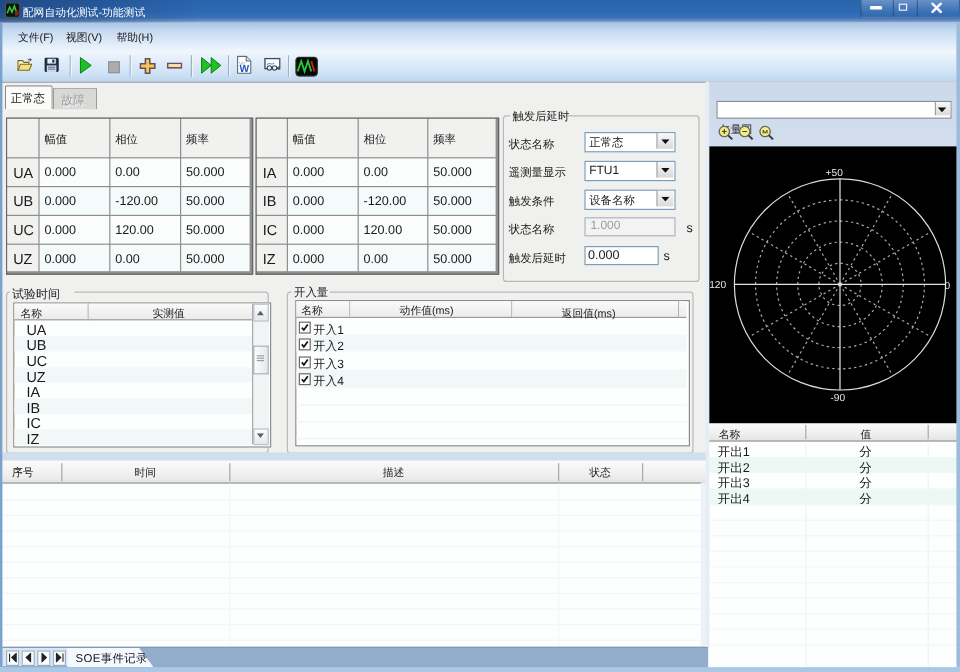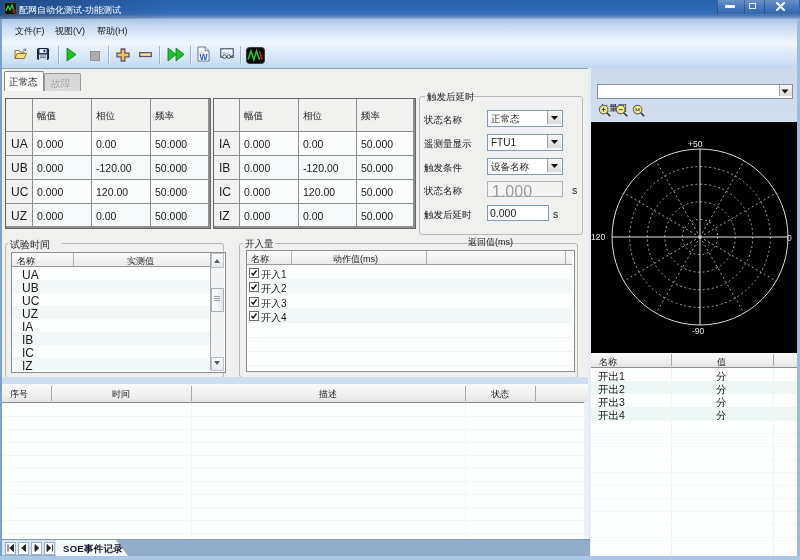--- a/index.html
+++ b/index.html
@@ -187,21 +187,21 @@
 <svg class="a" style="left:551px;top:140px" width="7" height="4" viewBox="0 0 7 4">
       <path d="M0 0 H7 L3.5 4 Z" fill="#111"></path>
     </svg>
 <div class="a" style="left:487px;top:158px;width:74px;height:15px;background:#fff;border:1px solid #7f9db9"></div>
 <div class="t" style="left:491px;top:161px;font-size:9.5px;color:#1a1a1a;">设备名称</div>
 <div class="a" style="left:547px;top:159px;width:13px;height:13px;background:linear-gradient(180deg,#f8f8f8,#d9d9d9);border-left:1px solid #a0a0a0"></div>
 <svg class="a" style="left:551px;top:164px" width="7" height="4" viewBox="0 0 7 4">
       <path d="M0 0 H7 L3.5 4 Z" fill="#111"></path>
     </svg>
 <div class="a" style="left:487px;top:181px;width:74px;height:14px;background:#f3f3f2;border:1px solid #aab5c0"></div>
-<div class="t" style="left:492px;top:183px;font-size:16px;color:#9b9b9b;">1.000</div>
+<div class="t" style="left:492px;top:183px;font-size:10px;color:#9b9b9b;">1.000</div>
 <div class="t" style="left:572px;top:184px;font-size:10.5px;color:#1a1a1a;">s</div>
 <div class="a" style="left:487px;top:205px;width:60px;height:14px;background:#fff;border:1px solid #7f9db9"></div>
 <div class="t" style="left:490px;top:207px;font-size:10.5px;color:#1a1a1a;">0.000</div>
 <div class="t" style="left:553px;top:208px;font-size:10.5px;color:#1a1a1a;">s</div>
 <div class="a" style="left:5px;top:243px;width:217px;height:133px;border:1px solid #b9b9b9;border-radius:3px"></div>
 <div class="a" style="left:8px;top:237px;width:54px;height:11px;background:#f0f0ef"></div>
 <div class="t" style="left:10px;top:238px;font-size:10px;color:#1a1a1a;">试验时间</div>
 <div class="a" style="left:11px;top:252px;width:213px;height:119px;background:#fdfefe;border:1px solid #8e8e8e"></div>
 <div class="a" style="left:12px;top:253px;width:61px;height:13px;background:linear-gradient(180deg,#fafafa,#ebebea);border-right:1px solid #b0b0b0;border-bottom:1px solid #9a9a9a"></div>
 <div class="a" style="left:74px;top:253px;width:136px;height:13px;background:linear-gradient(180deg,#fafafa,#ebebea);border-bottom:1px solid #9a9a9a"></div>
@@ -235,21 +235,21 @@
 <div class="a" style="left:239px;top:243px;width:337px;height:133px;border:1px solid #b9b9b9;border-radius:3px"></div>
 <div class="a" style="left:243px;top:237px;width:32px;height:11px;background:#f0f0ef"></div>
 <div class="t" style="left:245px;top:238px;font-size:9.5px;color:#1a1a1a;">开入量</div>
 <div class="a" style="left:246px;top:250px;width:327px;height:120px;background:#fdfefe;border:1px solid #8e8e8e"></div>
 <div class="a" style="left:247px;top:251px;width:44px;height:13px;background:linear-gradient(180deg,#fafafa,#ebebea);border-right:1px solid #b0b0b0;border-bottom:1px solid #9a9a9a"></div>
 <div class="a" style="left:292px;top:251px;width:134px;height:13px;background:linear-gradient(180deg,#fafafa,#ebebea);border-right:1px solid #b0b0b0;border-bottom:1px solid #9a9a9a"></div>
 <div class="a" style="left:427px;top:251px;width:138px;height:13px;background:linear-gradient(180deg,#fafafa,#ebebea);border-right:1px solid #b0b0b0;border-bottom:1px solid #9a9a9a"></div>
 <div class="a" style="left:566px;top:251px;width:6px;height:13px;background:linear-gradient(180deg,#fafafa,#ebebea);border-bottom:1px solid #9a9a9a"></div>
 <div class="t" style="left:251px;top:253px;font-size:9px;color:#1a1a1a;">名称</div>
 <div class="t" style="left:333px;top:253px;font-size:9px;color:#1a1a1a;">动作值(ms)</div>
-<div class="t" style="left:468px;top:236px;font-size:9px;color:#1a1a1a;">返回值(ms)</div>
+<div class="t" style="left:468px;top:255px;font-size:9px;color:#1a1a1a;">返回值(ms)</div>
 <div class="a" style="left:249px;top:268px;width:8px;height:8px;background:#fff;border:1px solid #6a6a6a"></div>
 <svg class="a" style="left:250px;top:269px" width="8" height="8" viewBox="0 0 8 8">
       <path d="M1.5 4 L3.2 6 L6.5 1.5" stroke="#111" stroke-width="1.4" fill="none"></path>
     </svg>
 <div class="t" style="left:261px;top:268px;font-size:10px;color:#1a1a1a;">开入1</div>
 <div class="a" style="left:247px;top:279px;width:325px;height:14px;background:#f2f8f8"></div>
 <div class="a" style="left:249px;top:282px;width:8px;height:8px;background:#fff;border:1px solid #6a6a6a"></div>
 <svg class="a" style="left:250px;top:283px" width="8" height="8" viewBox="0 0 8 8">
       <path d="M1.5 4 L3.2 6 L6.5 1.5" stroke="#111" stroke-width="1.4" fill="none"></path>
     </svg>
@@ -305,21 +305,21 @@
     </svg>
 <div class="a" style="left:31px;top:542px;width:9px;height:11px;background:#fafcfe;border:1px solid #9ab0c8"></div>
 <svg class="a" style="left:33px;top:544px" width="8" height="8" viewBox="0 0 8 8">
       <path d="M2 0.5 L5.7 4 L2 7.5 Z" stroke="#222" fill="#222" stroke-width="0.9"></path>
     </svg>
 <div class="a" style="left:44px;top:542px;width:9px;height:11px;background:#fafcfe;border:1px solid #9ab0c8"></div>
 <svg class="a" style="left:46px;top:544px" width="8" height="8" viewBox="0 0 8 8">
       <path d="M6.5 0.5 V7.5 M1 0.5 L4.7 4 L1 7.5 Z" stroke="#222" fill="#222" stroke-width="0.9"></path>
     </svg>
 <div class="a" style="left:56px;top:540px;width:72px;height:16px;background:#f6f9fc;clip-path:polygon(0 0,60px 0,100% 100%,0 100%)"></div>
-<div class="t" style="left:63px;top:543px;font-size:9.5px;color:#13132b;font-weight:bold;letter-spacing:0.3px;">SOE事件记录</div>
+<div class="t" style="left:63px;top:543px;font-size:9.5px;color:#13132b;font-weight:normal;letter-spacing:0.3px;">SOE事件记录</div>
 <div class="a" style="left:591px;top:68px;width:209px;height:488px;background:linear-gradient(180deg,#ccd9ea 0%,#dce7f4 30%,#e2ecf7 100%)"></div>
 <div class="a" style="left:597px;top:84px;width:194px;height:13px;background:#fff;border:1px solid #888f98"></div>
 <div class="t" style="left:600px;top:102px;font-size:9px;color:#1a1a1a;">矢量图</div>
 <div class="a" style="left:779px;top:85px;width:12px;height:11px;background:linear-gradient(180deg,#f8f8f8,#d9d9d9);border-left:1px solid #a0a0a0"></div>
 <svg class="a" style="left:781px;top:89px" width="8" height="5" viewBox="0 0 8 5">
       <path d="M0.5 0.5 H7.5 L4 4.5 Z" fill="#111"></path>
     </svg>
 <svg class="a" style="left:598px;top:104px" width="13" height="13" viewBox="0 0 13 13">
       <circle cx="5.6" cy="5.6" r="4.3" fill="#f3ee7e" stroke="#666" stroke-width="1.1"></circle>
       <path d="M8.8 8.8 L12.2 12.2" stroke="#333" stroke-width="1.6"></path>

